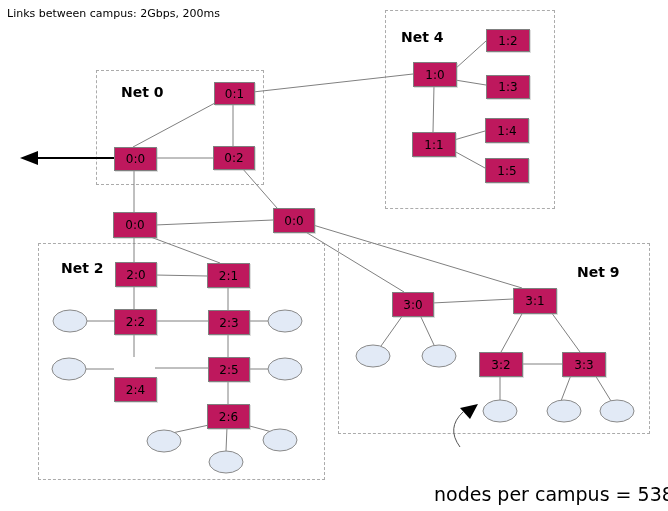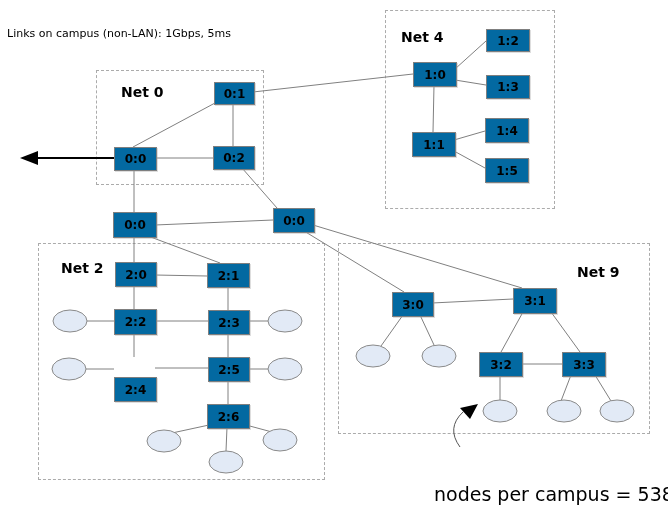--- a/index.html
+++ b/index.html
@@ -4,38 +4,37 @@
 <style>
   html,body{margin:0;padding:0;background:#ffffff;}
   #canvas{
     position:relative;width:668px;height:511px;background:#ffffff;overflow:hidden;
     font-family:"DejaVu Sans","Liberation Sans",sans-serif;color:#000;
   }
   .netbox{position:absolute;border:1px dashed #ababab;background:transparent;}
   .nettitle{position:absolute;font-size:14px;font-weight:bold;white-space:nowrap;}
   svg.wires{position:absolute;left:0;top:0;z-index:2;}
   .node{
-    position:absolute;z-index:3;background:#0369a1;border:1px solid #7f7f7f;
+    position:absolute;z-index:3;background:#be185d;border:1px solid #7f7f7f;
     display:flex;align-items:center;justify-content:center;
     font-size:12px;line-height:1;white-space:nowrap;
     box-shadow:1px 1px 0 rgba(160,160,160,0.35);
-    font-weight:bold;
   }
   .legend-line{position:absolute;left:7px;font-size:11px;white-space:nowrap;}
   .connecting{position:absolute;left:7px;top:110px;font-size:11.5px;line-height:16px;white-space:nowrap;z-index:3;}
   .note-sublan{position:absolute;left:432px;top:449px;font-size:12px;white-space:nowrap;z-index:3;}
   .note-sublan .mono{font-family:"DejaVu Sans Mono","Liberation Mono",monospace;font-size:11.5px;}
   .note-total{position:absolute;left:434px;top:483px;font-size:19px;white-space:nowrap;z-index:3;}
 </style>
 </head>
 <body>
 
 <div id="canvas">
 
-  <div class="legend-line" style="top:27px">Links on campus (non-LAN): 1Gbps, 5ms</div>
+  <div class="legend-line" style="top:7px">Links between campus: 2Gbps, 200ms</div>
 
   <div class="netbox" style="left:96px;top:70px;width:166px;height:113px"></div>
   <div class="netbox" style="left:385px;top:10px;width:168px;height:197px"></div>
   <div class="netbox" style="left:38px;top:243px;width:285px;height:235px"></div>
   <div class="netbox" style="left:338px;top:243px;width:310px;height:189px"></div>
 
   <div class="nettitle" style="left:121px;top:84px">Net 0</div>
   <div class="nettitle" style="left:401px;top:29px">Net 4</div>
   <div class="nettitle" style="left:61px;top:260px">Net 2</div>
   <div class="nettitle" style="left:577px;top:264px">Net 9</div>

